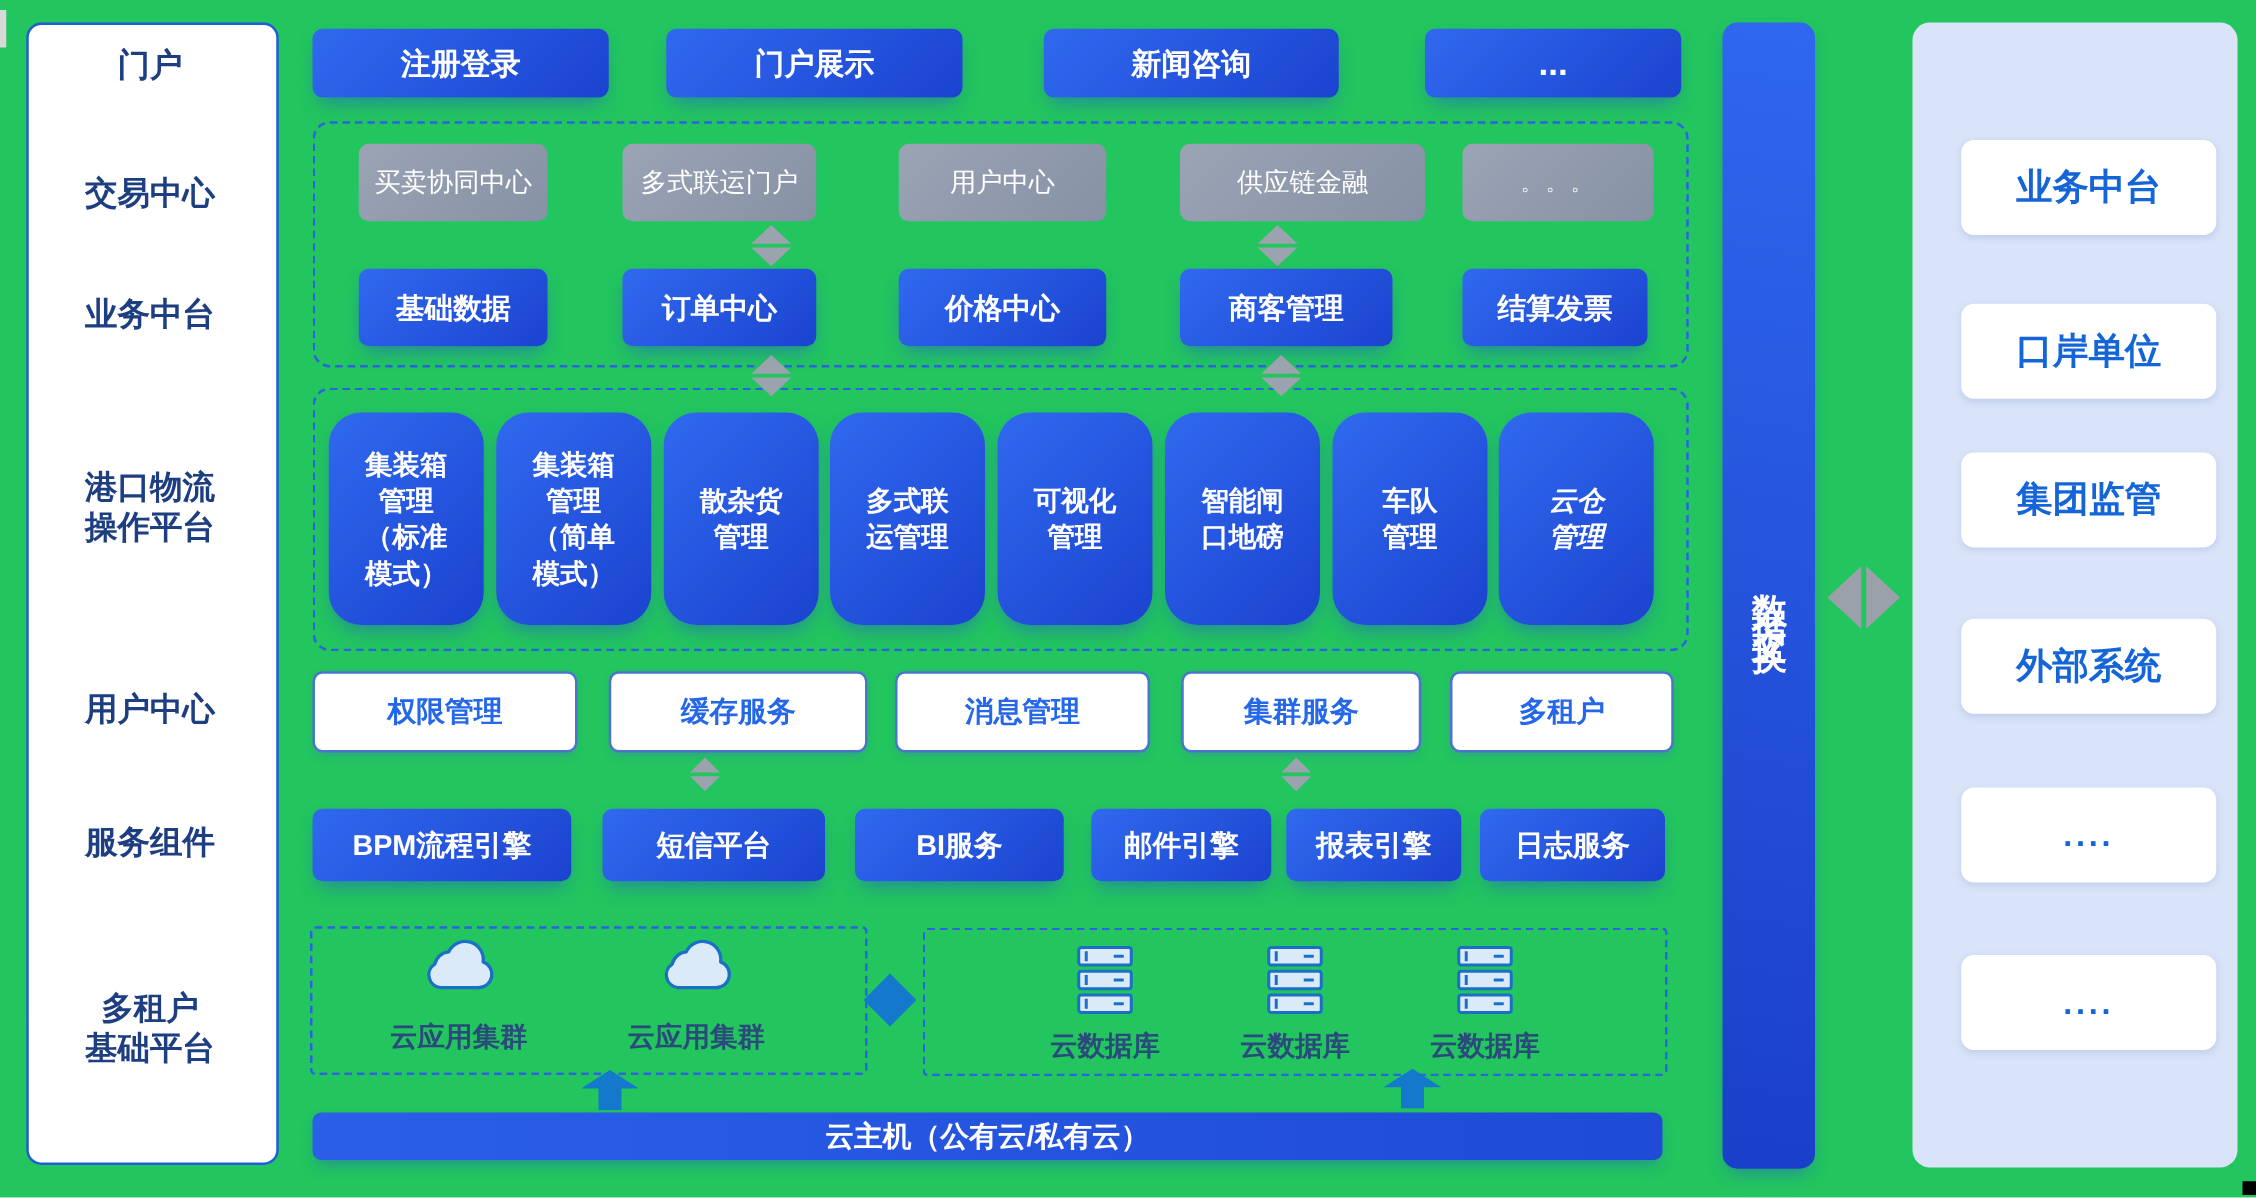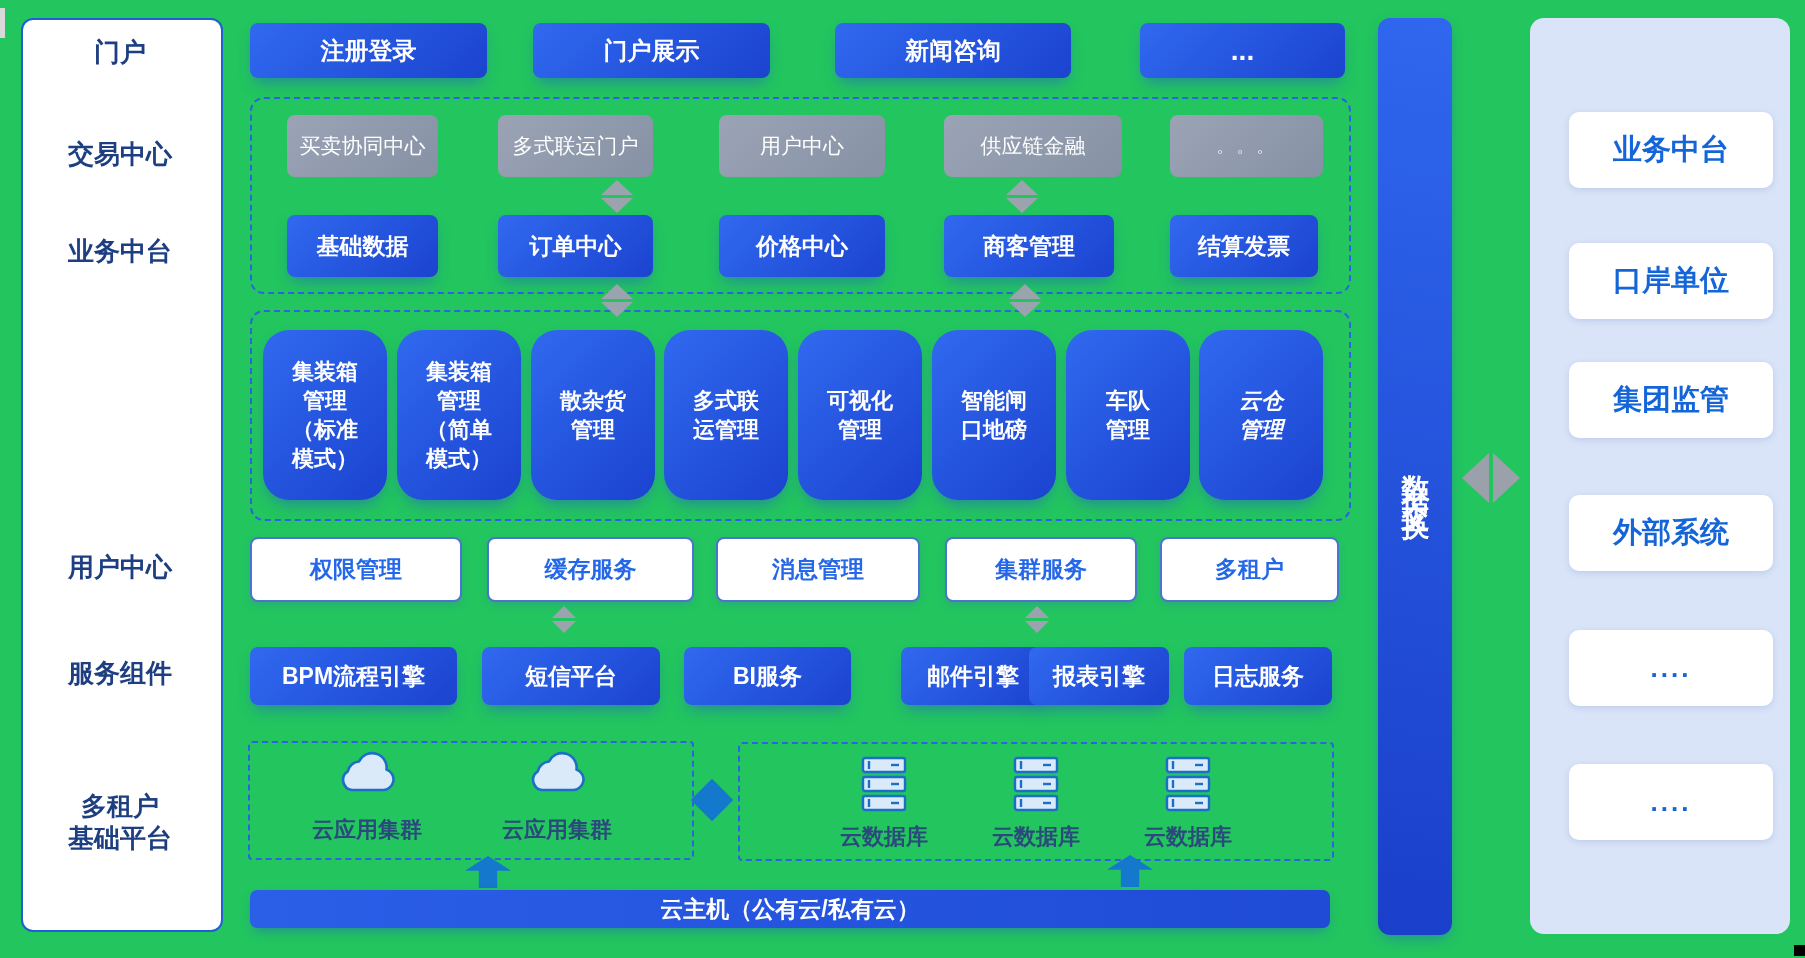--- a/index.html
+++ b/index.html
@@ -47,36 +47,38 @@
 <body>
 
 <div id="canvas">
 
   <div class="abs edge-artifact"></div>
 
   <div class="abs left-panel"></div>
   <div class="abs left-label flexc" style="top:34px;height:36px;">门户</div>
   <div class="abs left-label flexc" style="top:136px;height:36px;">交易中心</div>
   <div class="abs left-label flexc" style="top:233px;height:36px;">业务中台</div>
+  <div class="abs left-label flexc pre" style="top:372px;height:66px;">港口物流
+操作平台</div>
   <div class="abs left-label flexc" style="top:549px;height:36px;">用户中心</div>
   <div class="abs left-label flexc" style="top:655px;height:36px;">服务组件</div>
   <div class="abs left-label flexc pre" style="top:789px;height:66px;">多租户
 基础平台</div>
 
   <div class="abs blue-box top-btn flexc" style="left:250px;top:23px;width:237px;height:55px;">注册登录</div>
   <div class="abs blue-box top-btn flexc" style="left:533px;top:23px;width:237px;height:55px;">门户展示</div>
   <div class="abs blue-box top-btn flexc" style="left:835px;top:23px;width:236px;height:55px;">新闻咨询</div>
   <div class="abs blue-box top-btn flexc" style="left:1140px;top:23px;width:205px;height:55px;font-size:28px;">...</div>
 
   <div class="abs dashed-box" style="left:250px;top:97px;width:1097px;height:193px;"></div>
 
   <div class="abs gray-box flexc" style="left:287px;top:115px;width:151px;height:62px;">买卖协同中心</div>
   <div class="abs gray-box flexc" style="left:498px;top:115px;width:155px;height:62px;">多式联运门户</div>
   <div class="abs gray-box flexc" style="left:719px;top:115px;width:166px;height:62px;">用户中心</div>
-  <div class="abs gray-box flexc" style="left:944px;top:115px;width:178px;height:62px;">供应链金融</div>
+  <div class="abs gray-box flexc" style="left:944px;top:115px;width:196px;height:62px;">供应链金融</div>
   <div class="abs gray-box flexc" style="left:1170px;top:115px;width:153px;height:62px;font-size:17px;letter-spacing:3px;">。。。</div>
 
   <div class="abs varrow" style="left:601px;top:180px;">
       <i class="tri-up"></i>
       <i class="tri-down"></i>
     </div>
   <div class="abs varrow" style="left:1006px;top:180px;">
       <i class="tri-up"></i>
       <i class="tri-down"></i>
     </div>
@@ -130,21 +132,21 @@
       <i class="tri-down"></i>
     </div>
   <div class="abs varrow small" style="left:1025px;top:606px;">
       <i class="tri-up"></i>
       <i class="tri-down"></i>
     </div>
 
   <div class="abs blue-box flexc" style="left:250px;top:647px;width:207px;height:58px;font-size:23px;">BPM流程引擎</div>
   <div class="abs blue-box flexc" style="left:482px;top:647px;width:178px;height:58px;font-size:23px;">短信平台</div>
   <div class="abs blue-box flexc" style="left:684px;top:647px;width:167px;height:58px;font-size:23px;">BI服务</div>
-  <div class="abs blue-box flexc" style="left:873px;top:647px;width:144px;height:58px;font-size:23px;margin-left:28px;">邮件引擎</div>
+  <div class="abs blue-box flexc" style="left:873px;top:647px;width:144px;height:58px;font-size:23px;">邮件引擎</div>
   <div class="abs blue-box flexc" style="left:1029px;top:647px;width:140px;height:58px;font-size:23px;">报表引擎</div>
   <div class="abs blue-box flexc" style="left:1184px;top:647px;width:148px;height:58px;font-size:23px;">日志服务</div>
 
   <div class="abs dashed-box" style="left:248px;top:741px;width:442px;height:115px;border-radius:4px;"></div>
 
   <svg class="abs" style="left:335px;top:750px;" width="64" height="46" viewBox="0 0 64 46">
     <path d="M17 40 h31 a10.5 10.5 0 0 0 3.5-20.4 A14.5 14.5 0 0 0 24 11.5 A12.5 12.5 0 0 0 12.8 21.3 A10.2 10.2 0 0 0 17 40 Z" fill="#daeaf8" stroke="#1b6fc6" stroke-width="2.6" stroke-linejoin="round"></path>
   </svg>
   <svg class="abs" style="left:525px;top:750px;" width="64" height="46" viewBox="0 0 64 46">
     <path d="M17 40 h31 a10.5 10.5 0 0 0 3.5-20.4 A14.5 14.5 0 0 0 24 11.5 A12.5 12.5 0 0 0 12.8 21.3 A10.2 10.2 0 0 0 17 40 Z" fill="#daeaf8" stroke="#1b6fc6" stroke-width="2.6" stroke-linejoin="round"></path>

